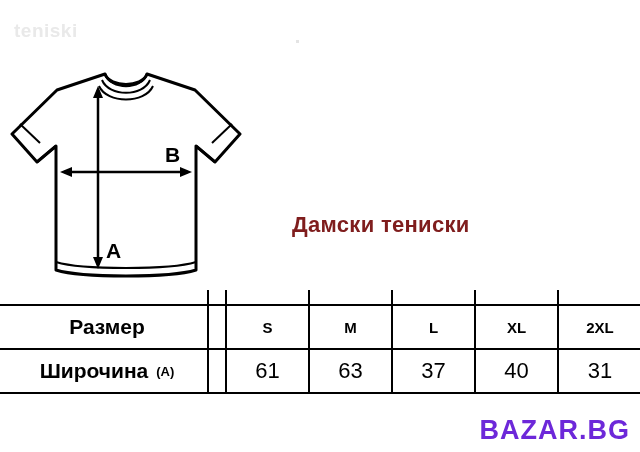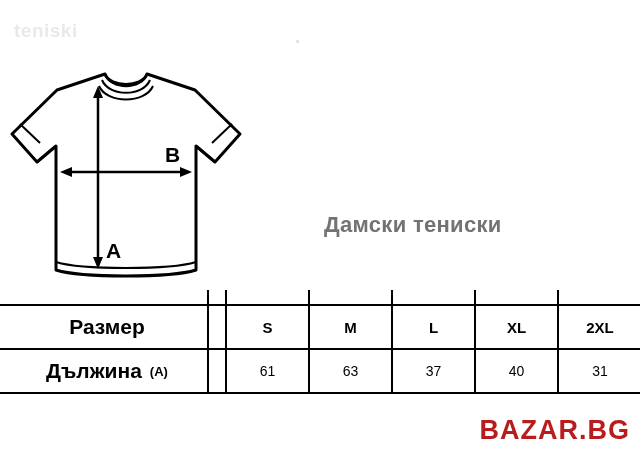--- a/index.html
+++ b/index.html
@@ -26,21 +26,21 @@
     color: #e9e9e9;
     letter-spacing: 0.5px;
     font-family: "Liberation Sans", sans-serif;
   }
   .watermark-br {
     position: absolute;
     right: 10px;
     bottom: 6px;
     font-size: 27px;
     font-weight: bold;
-    color: #b91c1c;
+    color: #6d28d9;
     letter-spacing: 1px;
     font-family: "Liberation Sans", sans-serif;
   }
   .watermark-dot {
     position: absolute;
     left: 296px;
     top: 40px;
     width: 3px;
     height: 3px;
     background: #e4e4e4;
@@ -56,24 +56,23 @@
   }
   .diagram svg { display: block; }
 
   
   .title {
     position: absolute;
     left: 292px;
     top: 212px;
     font-size: 22px;
     font-weight: bold;
-    color: #737373;
+    color: #7f1d1d;
     letter-spacing: 0.3px;
     font-family: "Liberation Sans", sans-serif;
-    margin-left: 32px;
   }
 
   
   .size-table {
     position: absolute;
     left: 0px;
     top: 290px;
     width: 640px;
     border-collapse: collapse;
     table-layout: fixed;
@@ -102,21 +101,21 @@
     font-size: 13px;
     font-weight: bold;
     margin-left: 8px;
     vertical-align: 2px;
   }
   .hdr-cell {
     font-size: 15px;
     font-weight: bold;
   }
   .val-cell {
-    font-size: 14px;
+    font-size: 22px;
     font-weight: normal;
   }
   .first-col { width: 208px; }
   .spacer-col { width: 18px; }
   .size-col { width: 83px; }
 </style>
 </head>
 <body>
 
 <div id="page">
@@ -198,21 +197,21 @@
         </td>
         <td></td>
         <td class="hdr-cell">S</td>
         <td class="hdr-cell">M</td>
         <td class="hdr-cell">L</td>
         <td class="hdr-cell">XL</td>
         <td class="hdr-cell no-right">2XL</td>
       </tr>
       <tr>
         <td class="label-cell no-left">
-          <span>Дължина</span><span class="sub">(A)</span>
+          <span>Широчина</span><span class="sub">(A)</span>
         </td>
         <td></td>
         <td class="val-cell">61</td>
         <td class="val-cell">63</td>
         <td class="val-cell">37</td>
         <td class="val-cell">40</td>
         <td class="val-cell no-right">31</td>
       </tr>
     </tbody>
   </table>

